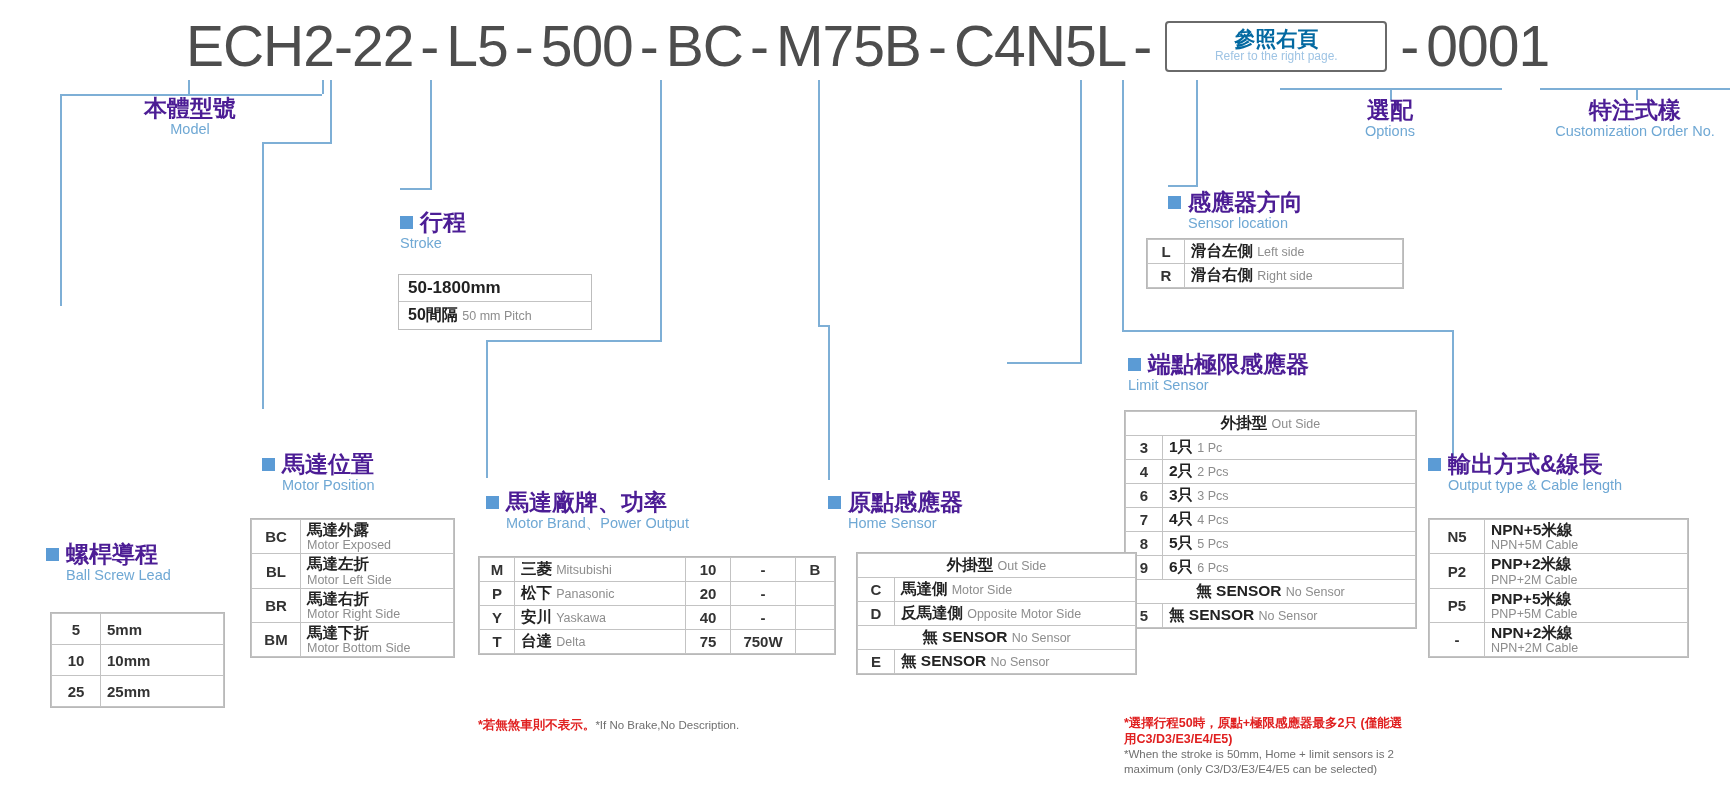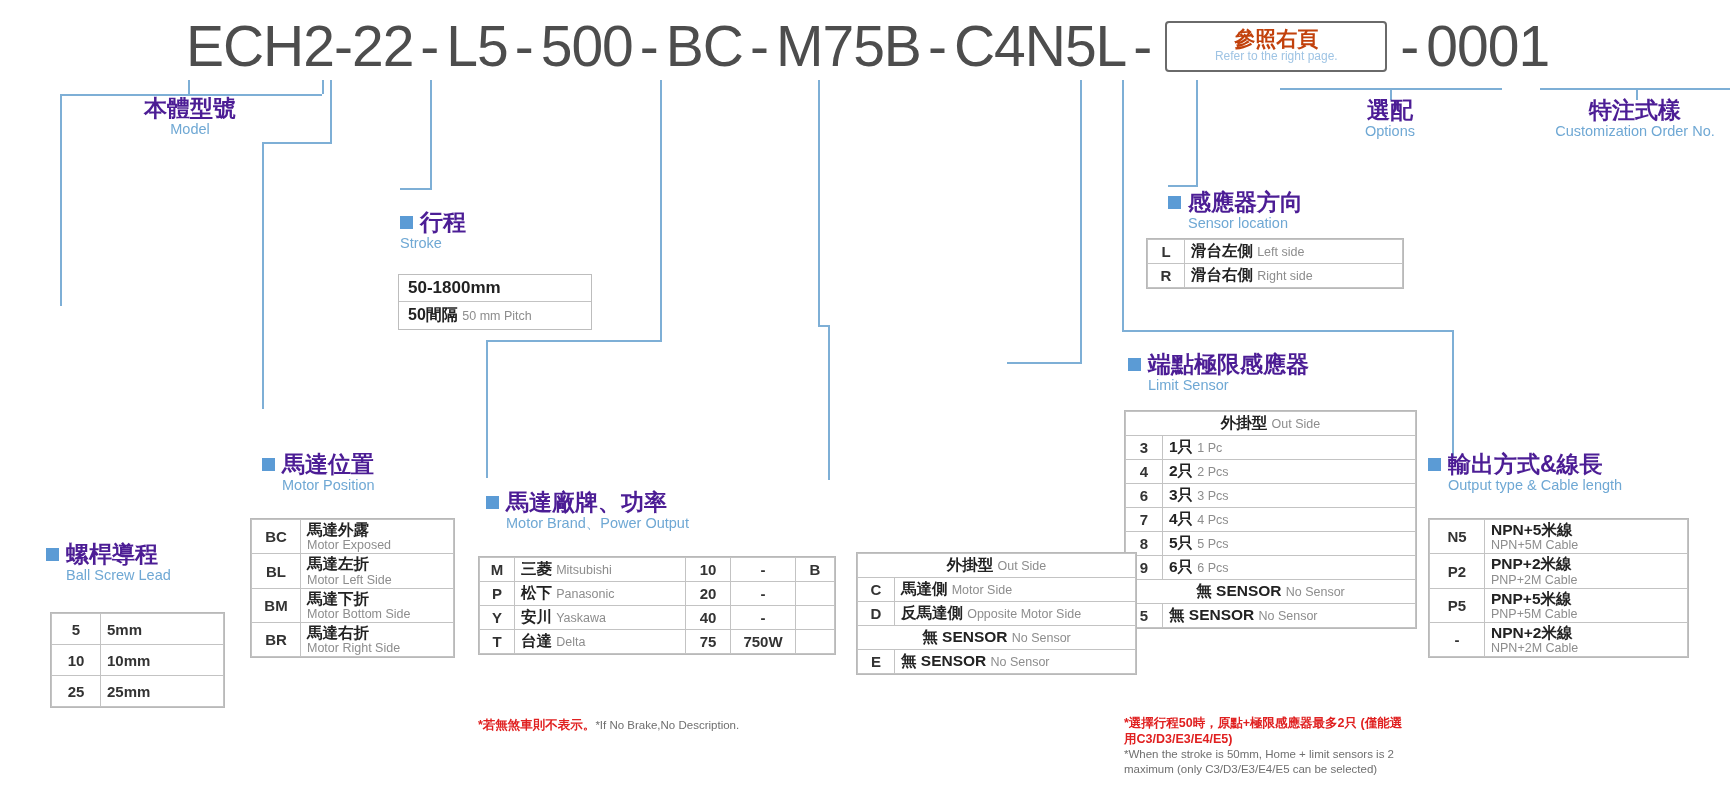--- a/index.html
+++ b/index.html
@@ -6,21 +6,21 @@
   body{width:1735px;height:805px;position:relative;font-family:"Liberation Sans",sans-serif;color:#3a3a3a;overflow:hidden;}
   .canvas{position:relative;width:1735px;height:805px;}
 
   
   .pn{position:absolute;left:0;top:6px;width:1735px;height:80px;}
   .pn-row{display:flex;align-items:center;justify-content:center;gap:0px;height:80px;}
   .pn-seg{font-size:57px;font-weight:400;color:#4d4d4d;letter-spacing:-1px;line-height:1;white-space:nowrap;}
   .pn-dash{font-size:57px;color:#4d4d4d;padding:0 7px;line-height:1;}
   .pn-box{border:2px solid #6a6a6a;border-radius:4px;width:218px;height:47px;display:flex;flex-direction:column;
           align-items:center;justify-content:center;margin:0 6px;}
-  .pn-box .cn{color:#c2410c;font-size:21px;font-weight:700;line-height:1.05;}
+  .pn-box .cn{color:#0369a1;font-size:21px;font-weight:700;line-height:1.05;}
   .pn-box .en{color:#9fc4e4;font-size:12px;line-height:1.15;}
 
   
   .ln{position:absolute;background:#7eafd6;}
   .lnv{width:1.5px;}
   .lnh{height:1.5px;}
 
   
   .hd{position:absolute;}
   .hd .cn{color:#4c1d95;font-size:23px;font-weight:700;line-height:1.1;white-space:nowrap;}
@@ -162,21 +162,21 @@
             <span class="cnb">滑台右側</span>
             <span class="ens">Right side</span>
           </td>
         </tr>
       </tbody>
     </table>
   </div>
 
   <div class="hd" style="left:1128px;top:352px;">
     <div class="cn"><span class="sq"></span><span>端點極限感應器</span></div>
-    <div class="en" style="margin-left:20px;">Limit Sensor</div>
+    <div class="en" style="">Limit Sensor</div>
   </div>
   <div class="tb" style="left:1124px;top:410px;">
     <table>
       <tbody>
         <tr>
           <td class="full" colspan="2" style="width:272px;">
             <span class="cnb">外掛型</span>
             <span class="ens">Out Side</span>
           </td>
         </tr>
@@ -237,31 +237,31 @@
           </td>
         </tr>
         <tr>
           <td class="key">BL</td>
           <td class="two">
             <span class="cnb">馬達左折</span>
             <span class="ens">Motor Left Side</span>
           </td>
         </tr>
         <tr>
+          <td class="key">BR</td>
+          <td class="two">
+            <span class="cnb">馬達右折</span>
+            <span class="ens">Motor Right Side</span>
+          </td>
+        </tr>
+        <tr>
           <td class="key">BM</td>
           <td class="two">
             <span class="cnb">馬達下折</span>
             <span class="ens">Motor Bottom Side</span>
-          </td>
-        </tr>
-        <tr>
-          <td class="key">BR</td>
-          <td class="two">
-            <span class="cnb">馬達右折</span>
-            <span class="ens">Motor Right Side</span>
           </td>
         </tr>
       </tbody>
     </table>
   </div>
 
   <div class="hd" style="left:486px;top:490px;">
     <div class="cn"><span class="sq"></span><span>馬達廠牌、功率</span></div>
     <div class="en" style="margin-left:20px;">Motor Brand、Power Output</div>
   </div>
@@ -296,20 +296,24 @@
           <td class="key">750W</td>
           <td class="key"></td>
         </tr>
       </tbody>
     </table>
   </div>
   <div class="note" style="left:478px;top:718px;width:320px;">
     <span class="red">*若無煞車則不表示。</span><span class="gray">*If No Brake,No Description.</span>
   </div>
 
+  <div class="hd" style="left:828px;top:490px;">
+    <div class="cn"><span class="sq"></span><span>原點感應器</span></div>
+    <div class="en" style="margin-left:20px;">Home Sensor</div>
+  </div>
   <div class="tb" style="left:856px;top:552px;">
     <table>
       <tbody>
         <tr>
           <td class="full" colspan="2" style="width:260px;">
             <span class="cnb">外掛型</span>
             <span class="ens">Out Side</span>
           </td>
         </tr>
         <tr>

